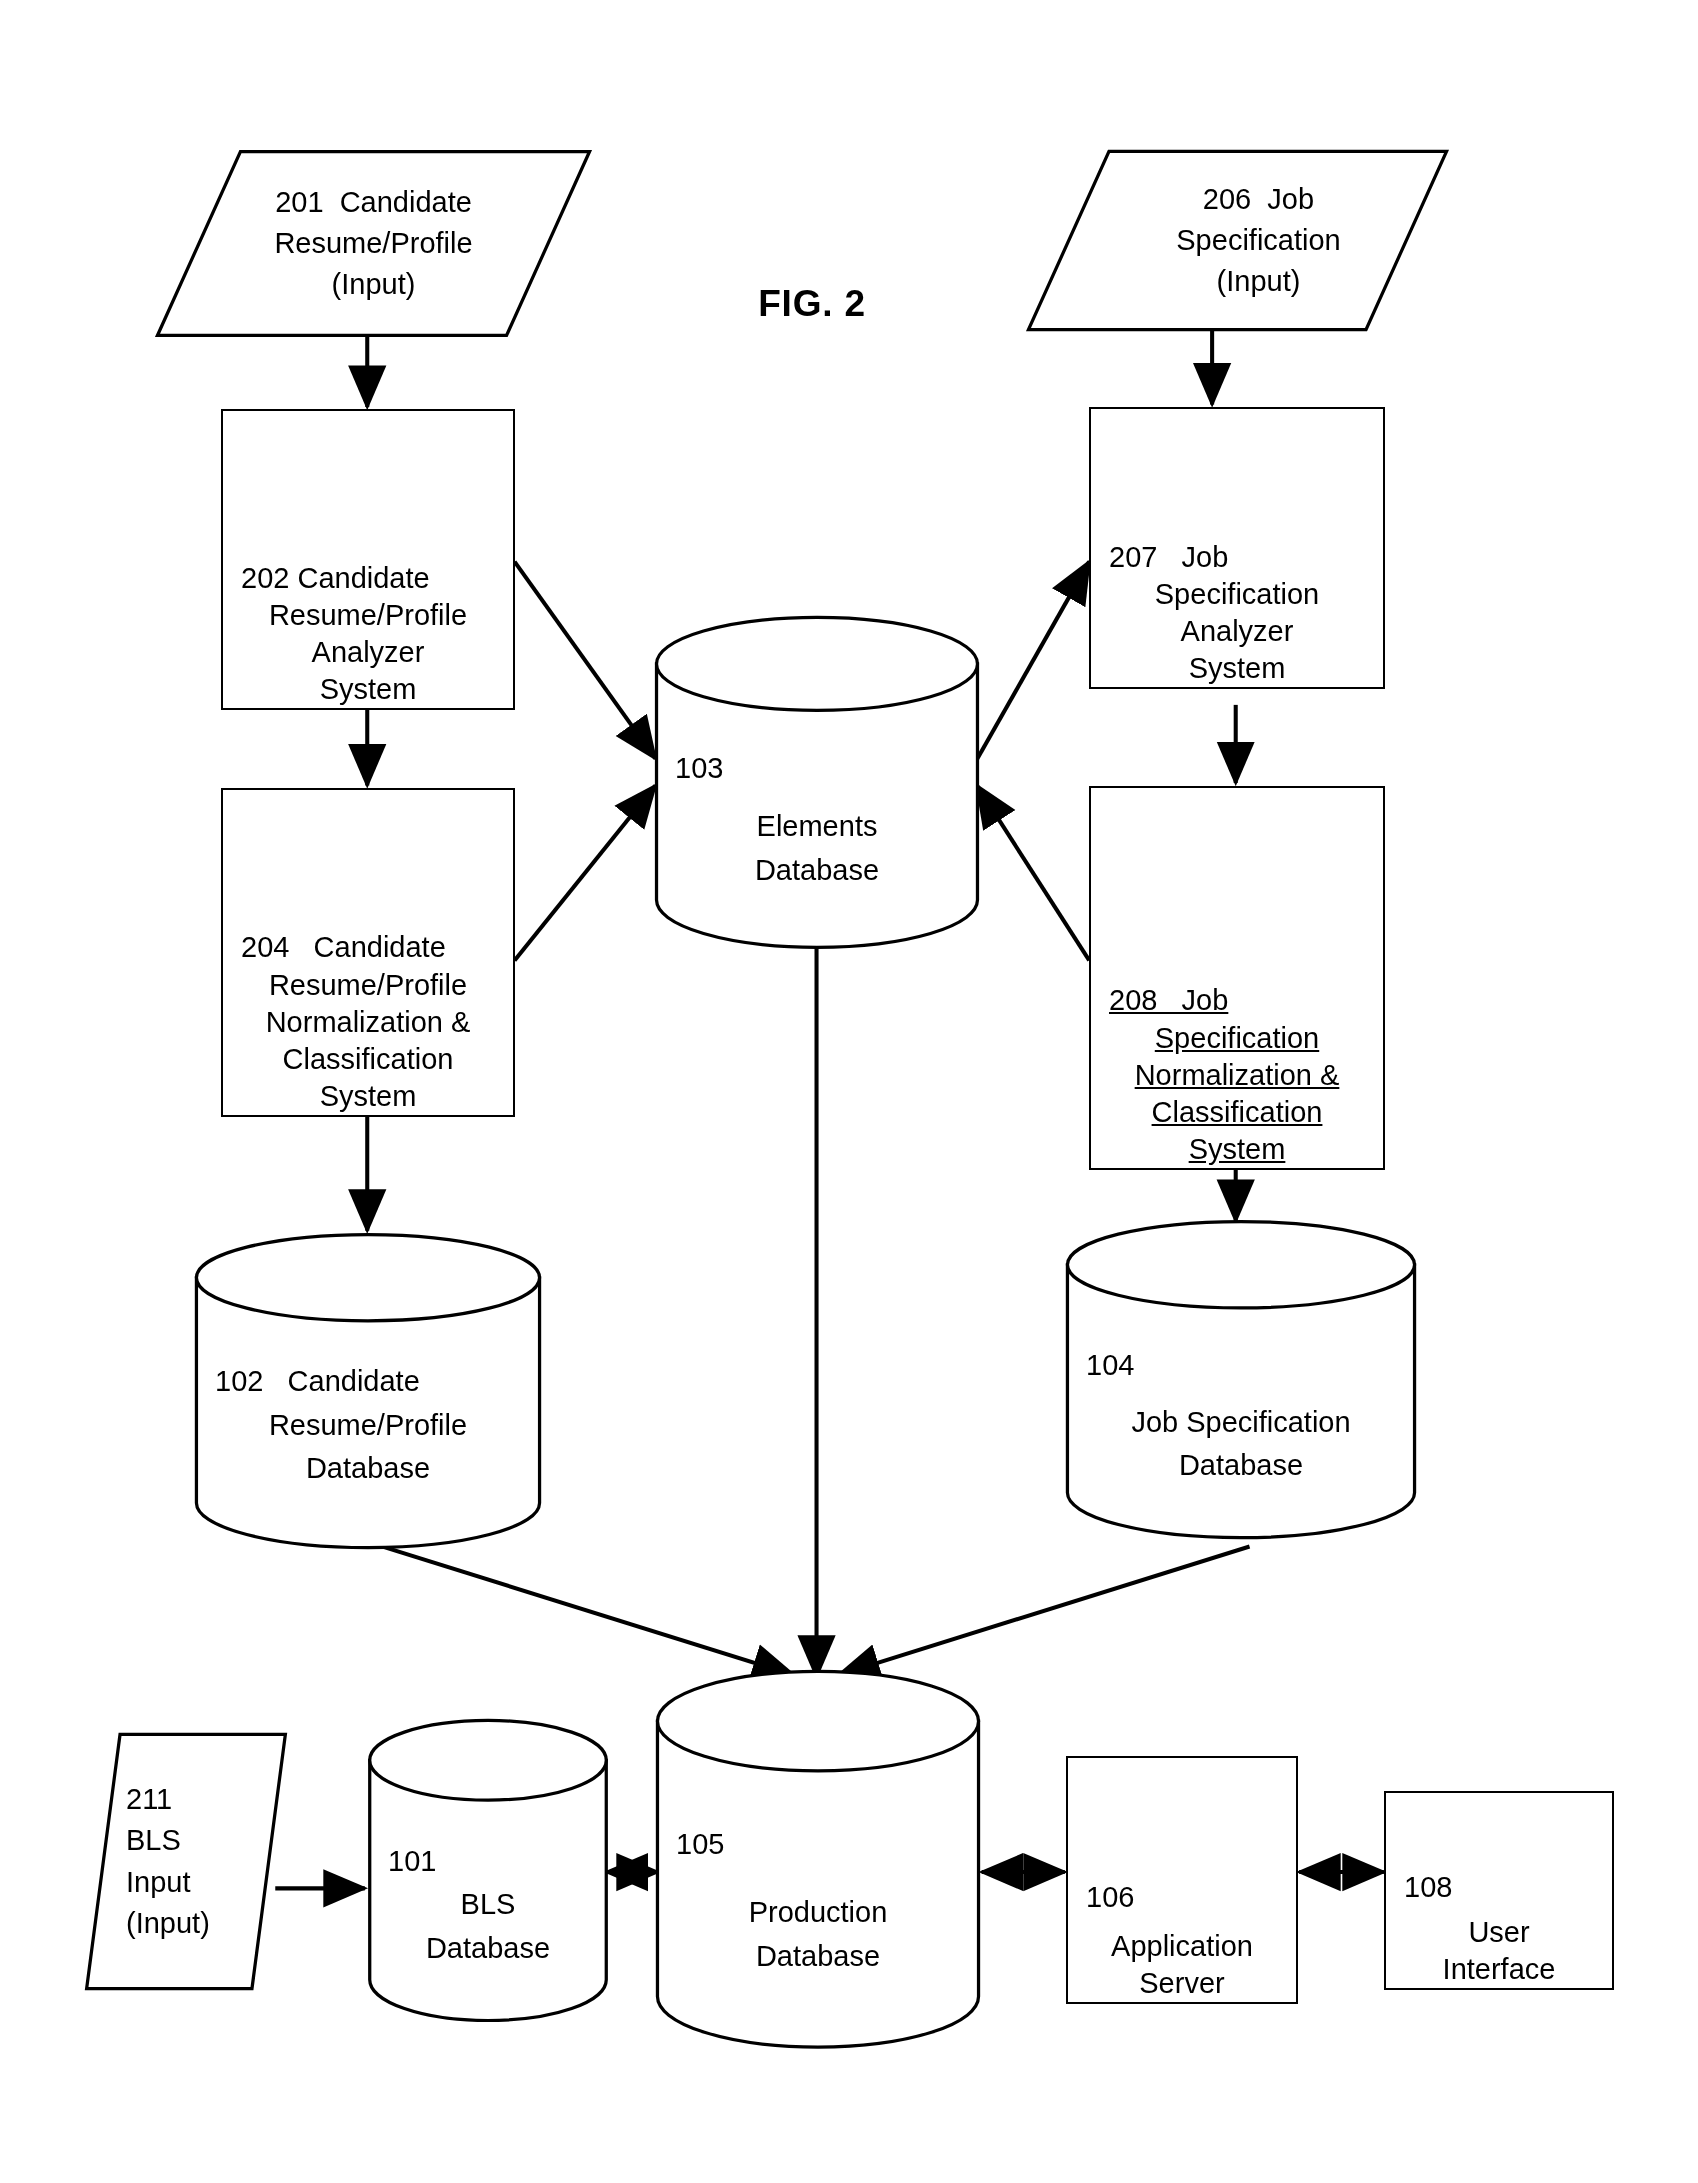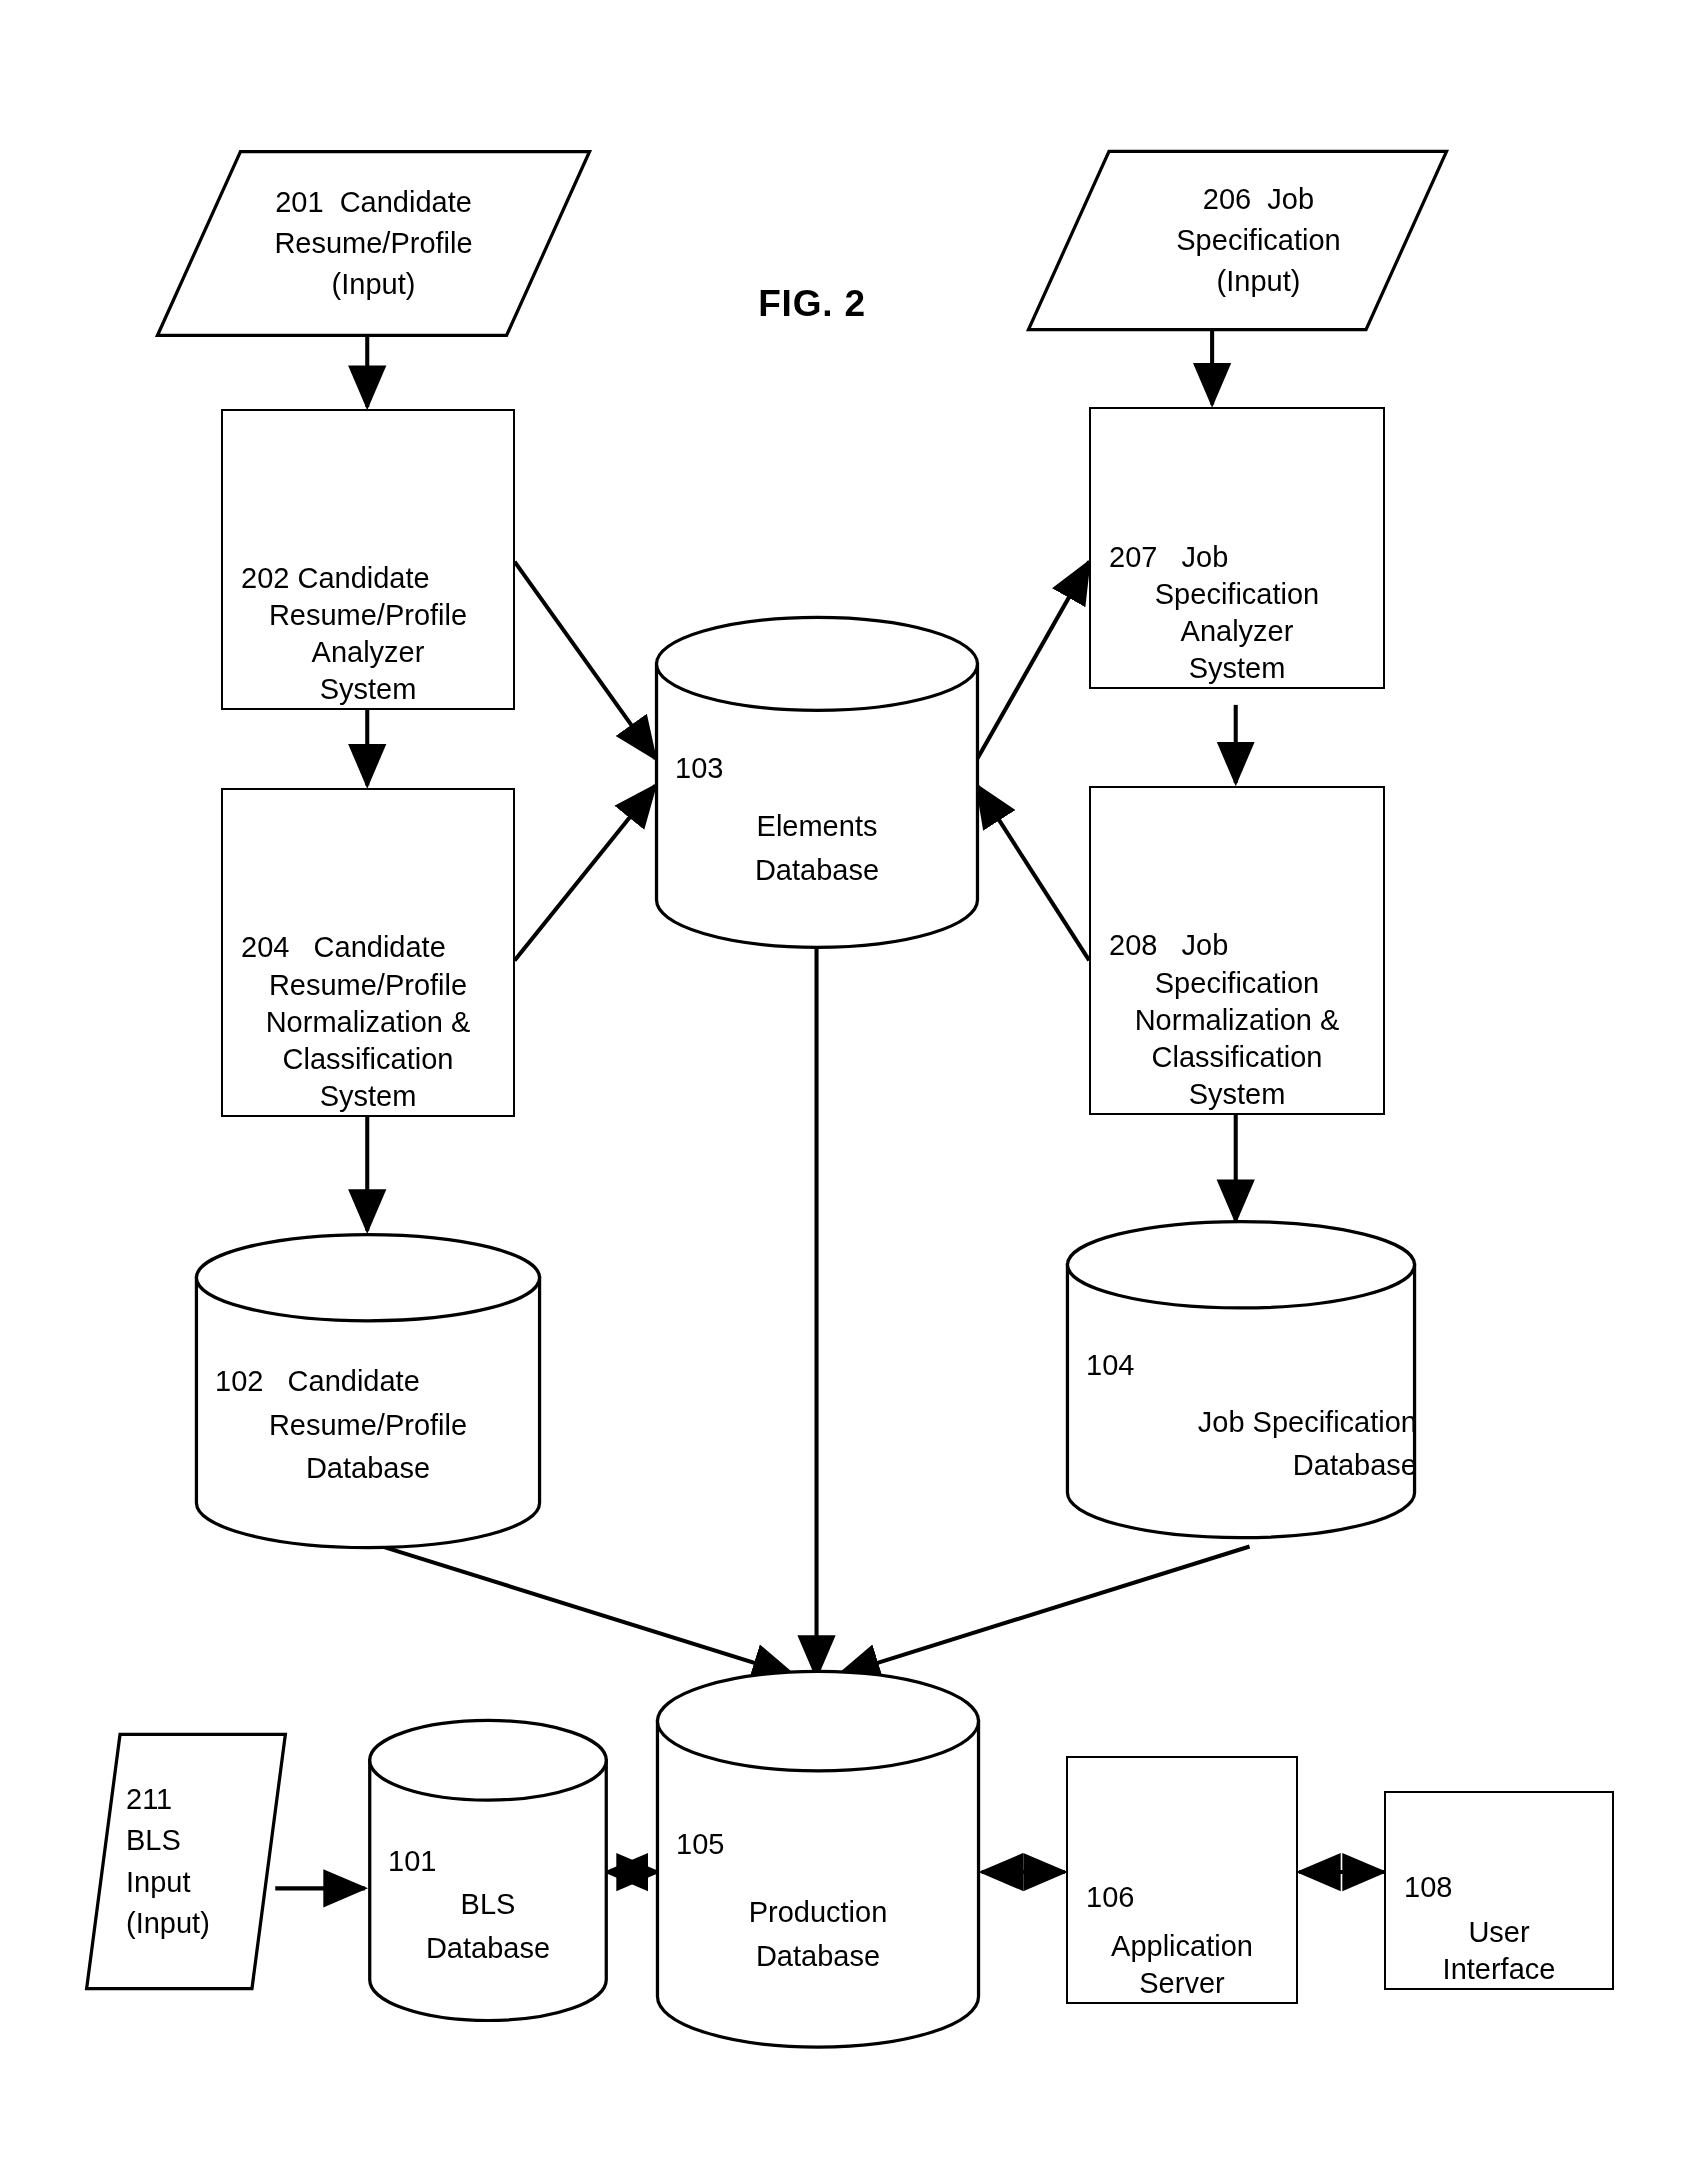--- a/index.html
+++ b/index.html
@@ -227,21 +227,21 @@
     <span class="ln">System</span>
   </div>
 
   <div class="node rect align-head-left" style="left:1089px; top:407px; width:296px; height:282px;">
     <span class="ln">207   Job</span>
     <span class="ln">Specification</span>
     <span class="ln">Analyzer</span>
     <span class="ln">System</span>
   </div>
 
-  <div class="node rect align-head-left" style="left:1089px; top:786px; width:296px; height:329px;">
+  <div class="node rect align-head-left" style="left:1089px; top:786px; width:296px; height:384px;text-decoration:underline;">
     <span class="ln">208   Job</span>
     <span class="ln">Specification</span>
     <span class="ln">Normalization &amp;</span>
     <span class="ln">Classification</span>
     <span class="ln">System</span>
   </div>
 
   <div class="cyl" style="left:654px; top:615px; width:326px; height:334px;">
     <svg class="cyl-svg" width="326" height="334" viewBox="0 0 400 410">
       <path d="M3,60 L3,350 A197,58 0 0 0 397,350 L397,60 Z" fill="#ffffff" stroke="#000" stroke-width="4"></path>
@@ -264,21 +264,21 @@
       <span class="ln">Resume/Profile</span>
       <span class="ln">Database</span>
     </div>
   </div>
 
   <div class="cyl" style="left:1065px; top:1219px; width:352px; height:322px;">
     <svg class="cyl-svg" width="352" height="322" viewBox="0 0 432 395">
       <path d="M3,56 L3,336 A213,55 0 0 0 429,336 L429,56 Z" fill="#ffffff" stroke="#000" stroke-width="4"></path>
       <ellipse cx="216" cy="56" rx="213" ry="53" fill="#ffffff" stroke="#000" stroke-width="4"></ellipse>
     </svg>
-    <div class="cyl-text" style="padding-top:72px;align-items:flex-end;">
+    <div class="cyl-text" style="padding-top:72px;">
       <span class="ln id-line">104</span>
       <span class="ln" style="margin-top:13px;">Job Specification</span>
       <span class="ln">Database</span>
     </div>
   </div>
 
   <div class="para-wrap" style="left:84px; top:1732px; width:204px; height:259px;">
     <svg class="para-svg" width="204" height="259" viewBox="0 0 250 318">
       <polygon points="44,3 247,3 206,315 3,315" fill="#ffffff" stroke="#000" stroke-width="4"></polygon>
     </svg>

